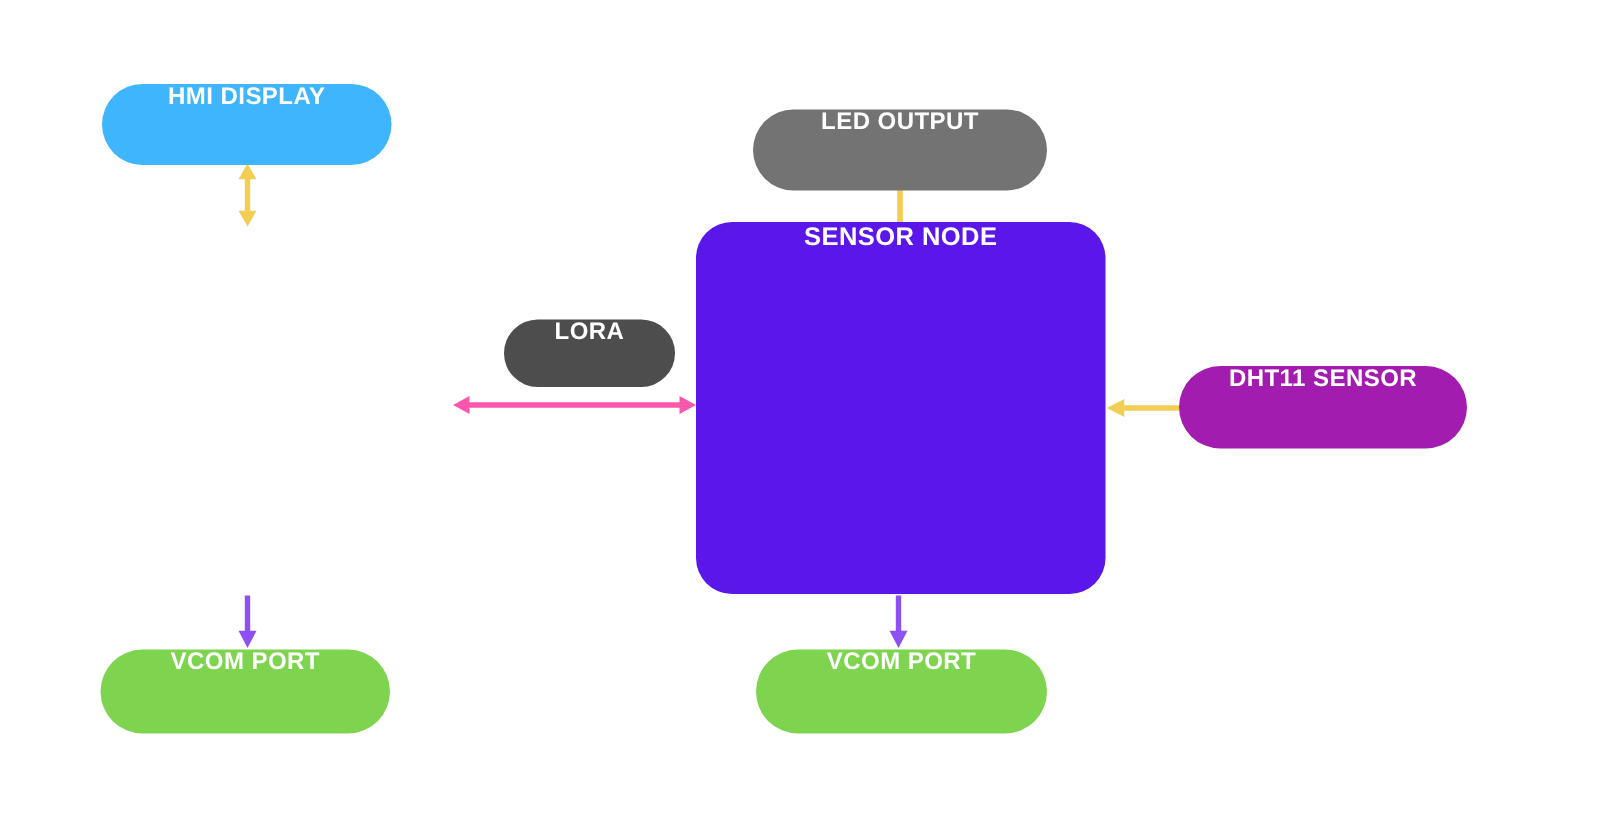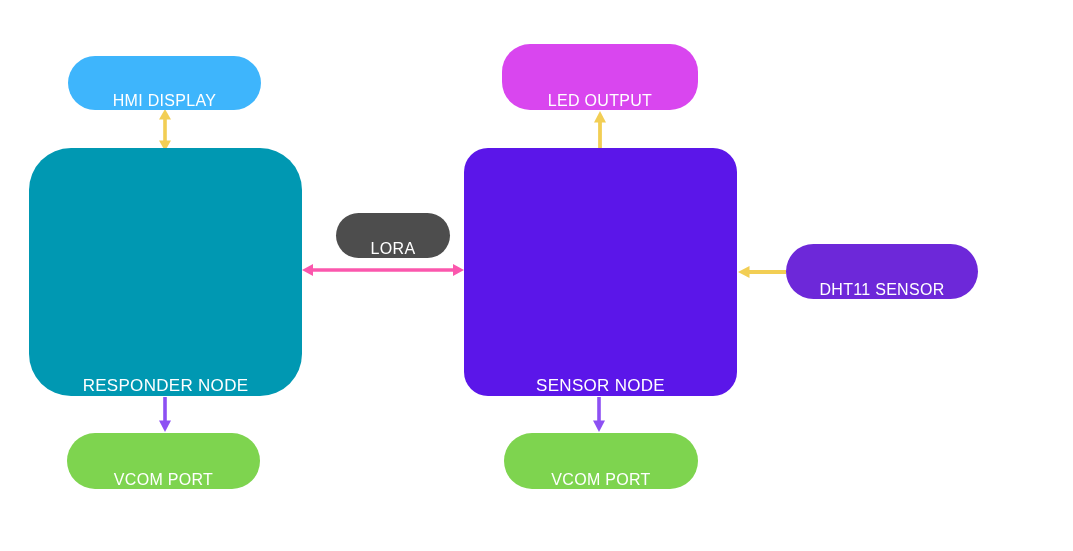--- a/index.html
+++ b/index.html
@@ -2,22 +2,22 @@
 <html><head>
 <meta charset="utf-8">
 <style>
   html,body{margin:0;padding:0;background:#ffffff;}
   .canvas{
     position:relative;width:1073px;height:551px;background:#ffffff;overflow:hidden;
     font-family:"Liberation Sans","DejaVu Sans",sans-serif;
   }
   .arrows{position:absolute;left:0;top:0;width:1073px;height:551px;pointer-events:none;}
   .node{
-    position:absolute;display:flex;align-items:flex-end;justify-content:center;
-    color:#ffffff;font-weight:400;text-align:center;letter-spacing:.3px;
+    position:absolute;display:flex;align-items:flex-start;justify-content:center;
+    color:#ffffff;font-weight:700;text-align:center;letter-spacing:.3px;
     box-sizing:border-box;
   }
   .pill{border-radius:28px;font-size:16px;}
   .big{border-radius:42px;font-size:17px;}
   .tag{border-radius:23px;font-size:16px;}
 </style>
 </head>
 <body>
 
 <div class="canvas">
@@ -54,37 +54,34 @@
     <g>
       <line x1="599" y1="397" x2="599" y2="422" stroke-width="3.6" stroke="#8d50f3"></line>
       <polygon points="599,432 593,420.5 605,420.5" fill="#8d50f3"></polygon>
     </g>
   </svg>
 
   <div class="node pill" style="left: 68px; top: 56px; width: 193px; height: 54px; background: rgb(62, 181, 252);">
     <span>HMI DISPLAY</span>
   </div>
 
-  <div class="node big" style="left: 29px; top: 148px; width: 273px; height: 248px; background: rgb(0, 152, 178);">
-    <span>RESPONDER NODE</span>
-  </div>
 
   <div class="node tag" style="left: 336px; top: 213px; width: 114px; height: 45px; background: rgb(77, 77, 77);">
     <span>LORA</span>
   </div>
 
-  <div class="node pill" style="left: 502px; top: 44px; width: 196px; height: 66px; background: #d946ef;">
+  <div class="node pill" style="left: 502px; top: 73px; width: 196px; height: 54px; background: #737373;">
     <span>LED OUTPUT</span>
   </div>
 
   <div class="node big" style="left: 464px; top: 148px; width: 273px; height: 248px; background: rgb(91, 22, 233); border-radius: 24px;">
     <span>SENSOR NODE</span>
   </div>
 
-  <div class="node pill" style="left: 786px; top: 244px; width: 192px; height: 55px; background: #6d28d9;">
+  <div class="node pill" style="left: 786px; top: 244px; width: 192px; height: 55px; background: #a21caf;">
     <span>DHT11 SENSOR</span>
   </div>
 
   <div class="node pill" style="left: 67px; top: 433px; width: 193px; height: 56px; background: rgb(126, 212, 79);">
     <span>VCOM PORT</span>
   </div>
 
   <div class="node pill" style="left: 504px; top: 433px; width: 194px; height: 56px; background: rgb(126, 212, 79);">
     <span>VCOM PORT</span>
   </div>

